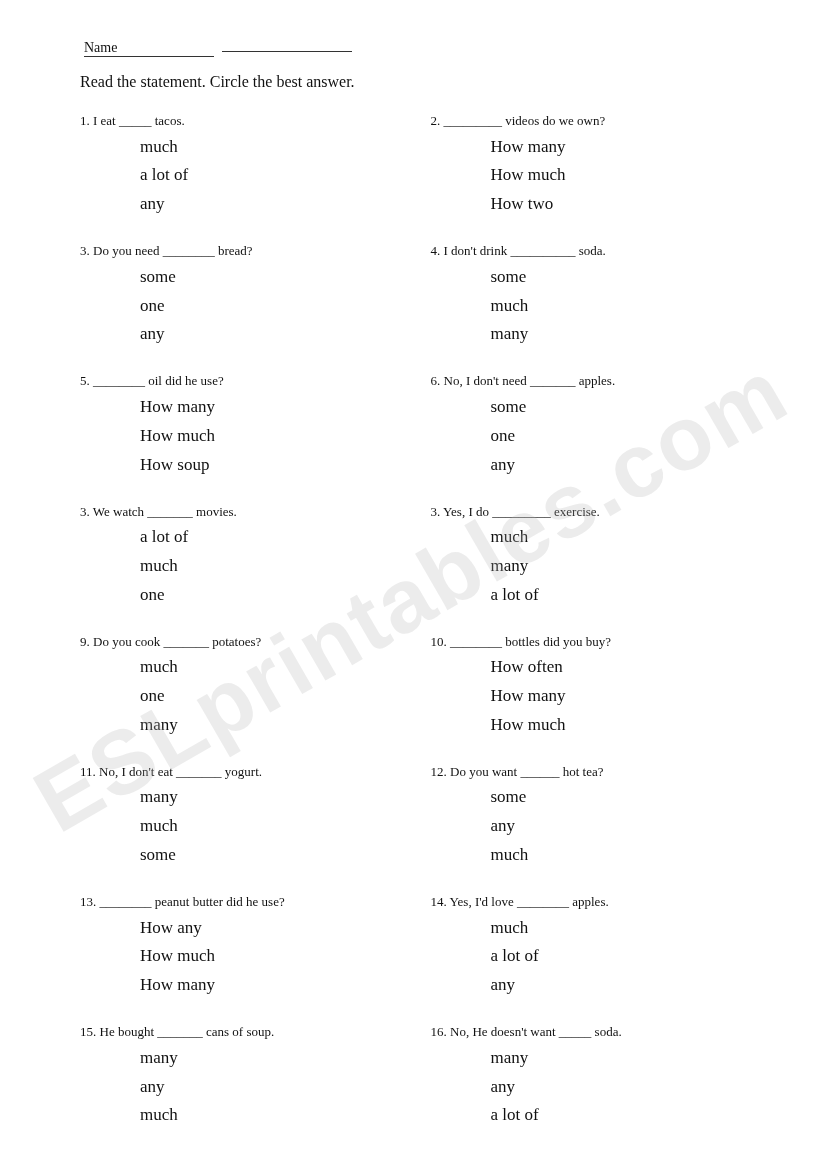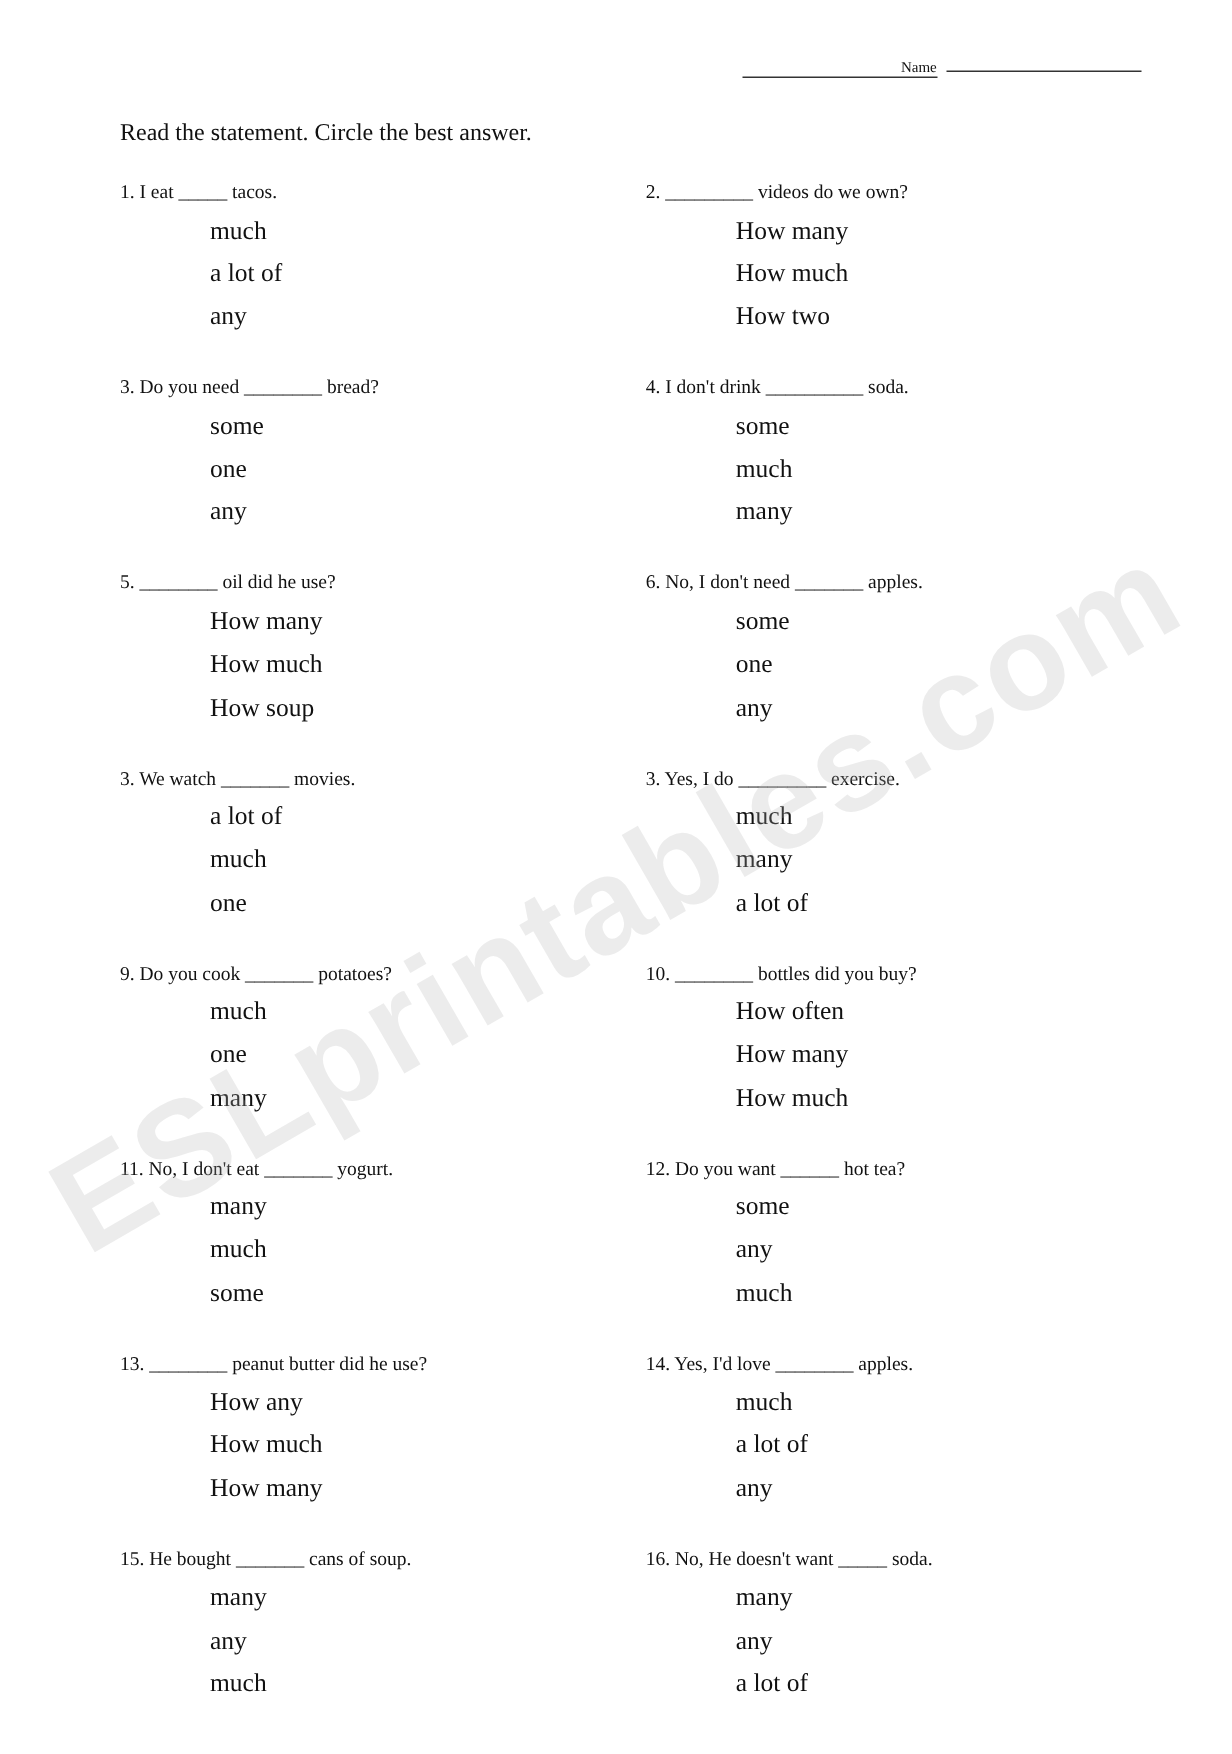--- a/index.html
+++ b/index.html
@@ -13,23 +13,23 @@
       position: relative;
       overflow: hidden;
     }
     .page {
       width: 821px;
       min-height: 1169px;
       padding: 40px 60px 40px 80px;
       position: relative;
     }
     .name-line {
-      text-align: right;
-      margin-bottom: 28px;
-      font-size: 10px;
+      text-align: left;
+      margin-bottom: 16px;
+      font-size: 14px;
     }
     .name-line span {
       border-bottom: 1px solid #333;
       display: inline-block;
       width: 130px;
       margin-left: 4px;
     }
     .instructions {
       font-weight: normal;
       margin-bottom: 20px;

